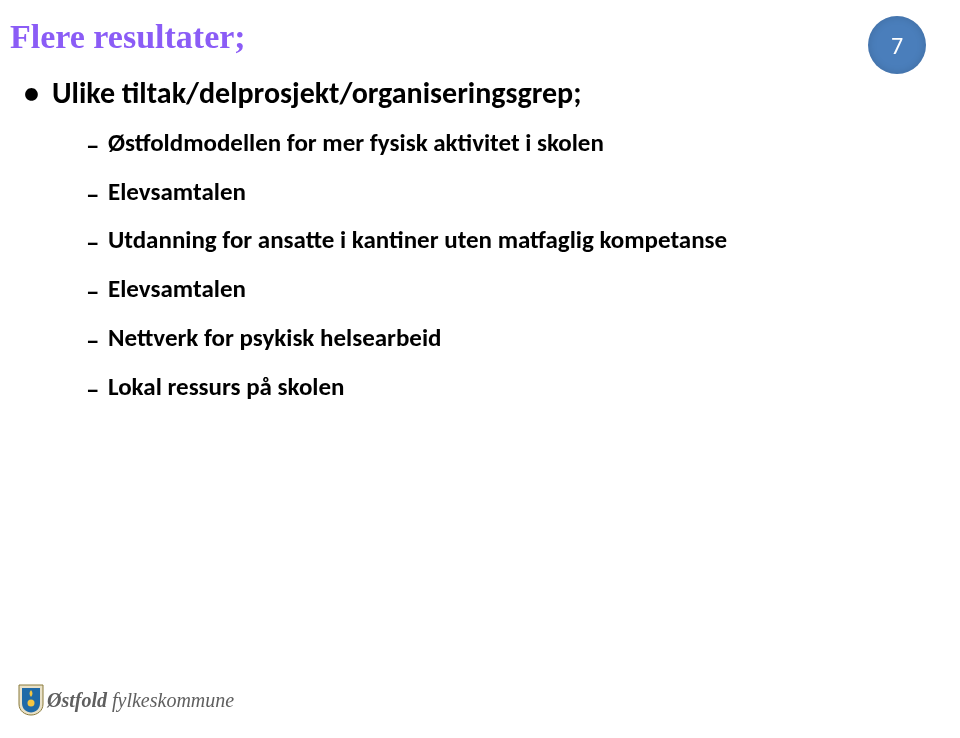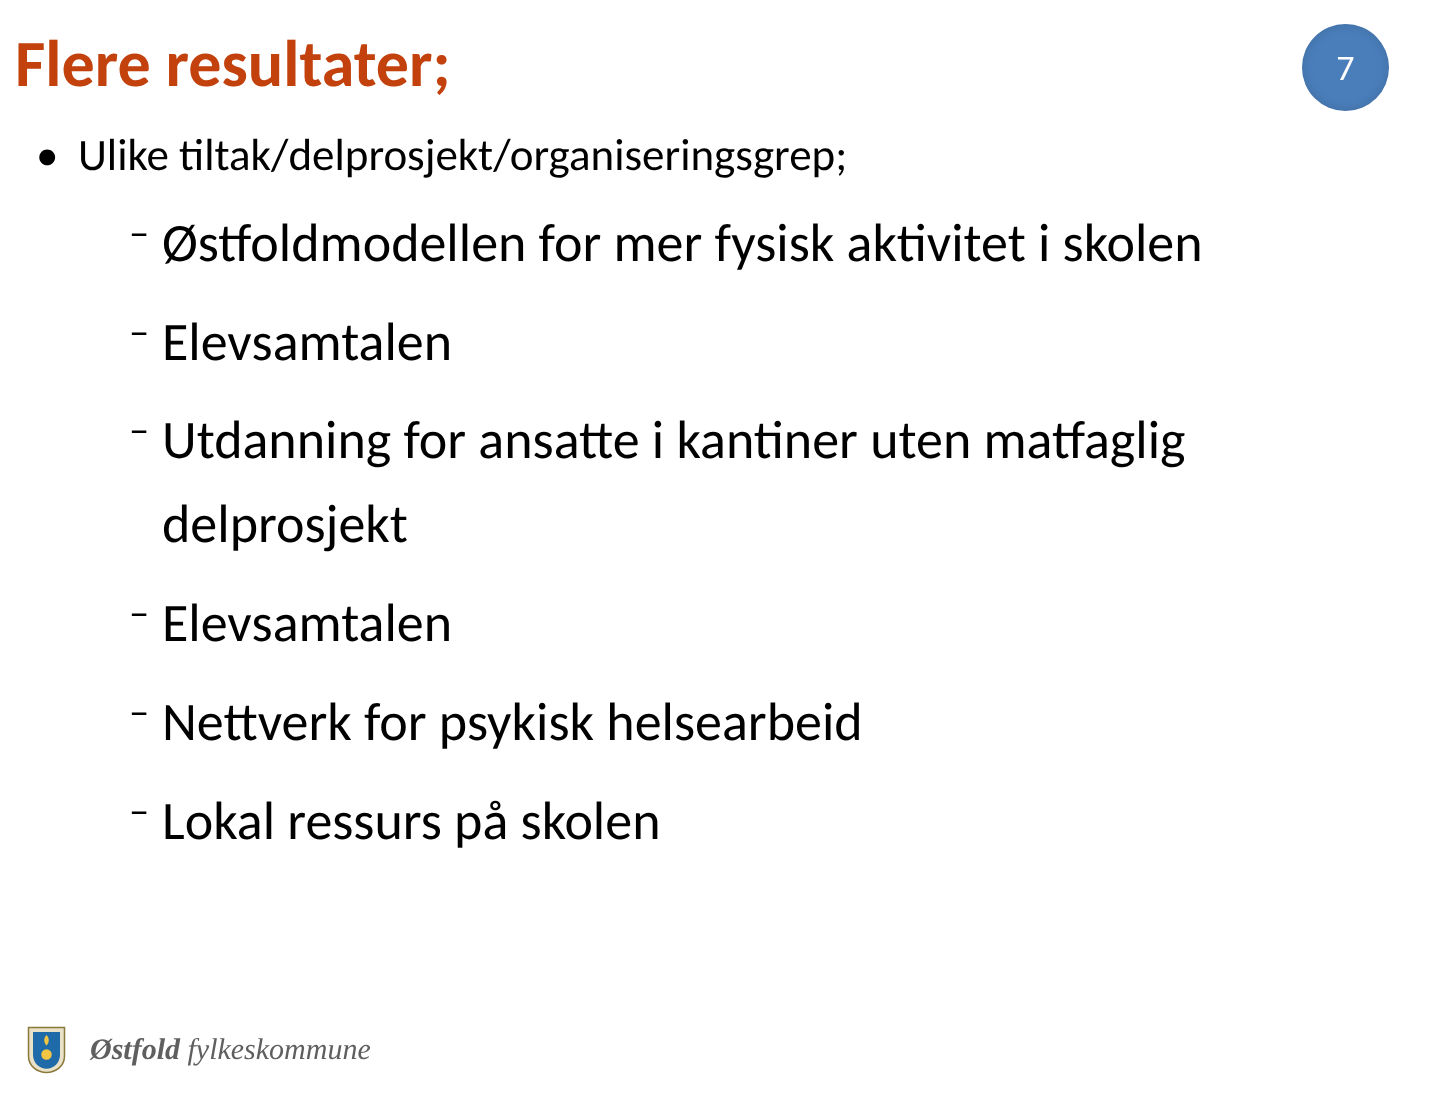--- a/index.html
+++ b/index.html
@@ -14,45 +14,47 @@
     overflow: hidden;
   }
   .slide {
     position: relative;
     width: 960px;
     height: 738px;
     box-sizing: border-box;
     padding: 18px 28px 0 10px;
   }
   .title {
-    font-size: 44px;
+    font-size: 34px;
     font-weight: bold;
-    color: #c2410c;
+    color: #8b5cf6;
     margin: 0 0 18px 0;
     line-height: 1.1;
+    font-family: Liberation Serif, serif;
   }
   .page-badge {
     position: absolute;
     top: 16px;
     right: 34px;
     width: 58px;
     height: 58px;
     border-radius: 50%;
     background: #4a7ebb;
     color: #ffffff;
     display: flex;
     align-items: center;
     justify-content: center;
     font-size: 24px;
     box-shadow: inset 0 0 8px rgba(0,0,0,0.15);
   }
   ul.top {
     list-style: none;
     padding: 0;
     margin: 0 0 16px 14px;
+    font-weight: bold;
   }
   ul.top > li {
     position: relative;
     padding-left: 28px;
     font-size: 30px;
     line-height: 1.35;
     margin-bottom: 8px;
   }
   ul.top > li::before {
     content: "•";
@@ -63,39 +65,39 @@
     color: #000;
   }
   ul.sub {
     list-style: none;
     padding: 0;
     margin: 10px 0 20px 34px;
   }
   ul.sub > li {
     position: relative;
     padding-left: 22px;
-    font-size: 36px;
+    font-size: 25px;
     line-height: 1.55;
     margin-bottom: 10px;
   }
   ul.sub > li::before {
     content: "–";
     position: absolute;
     left: 0;
     top: 0;
     font-size: 27px;
     color: #000;
   }
   .footer {
     position: absolute;
     left: 18px;
     bottom: 22px;
     display: flex;
     align-items: center;
-    gap: 16px;
+    gap: 3px;
   }
   .footer .shield {
     width: 26px;
     height: 32px;
   }
   .footer .brand {
     font-family: Georgia, "Times New Roman", serif;
     font-style: italic;
     font-size: 20px;
     color: #5f5f5f;
@@ -112,21 +114,21 @@
   <h1 class="title">Flere resultater;</h1>
 
   <div class="page-badge">7</div>
 
   <ul class="top">
     <li>
       <span>Ulike tiltak/delprosjekt/organiseringsgrep;</span>
       <ul class="sub">
         <li>Østfoldmodellen for mer fysisk aktivitet i  skolen</li>
         <li>Elevsamtalen</li>
-        <li>Utdanning for ansatte i kantiner uten matfaglig delprosjekt</li>
+        <li>Utdanning for ansatte i kantiner uten matfaglig kompetanse</li>
         <li>Elevsamtalen</li>
         <li>Nettverk for psykisk helsearbeid</li>
         <li>Lokal ressurs på skolen</li>
       </ul>
     </li>
   </ul>
 
   <div class="footer">
     <svg class="shield" viewBox="0 0 26 32">
       <path d="M1 1 H25 V20 C25 27 19 31 13 31 C7 31 1 27 1 20 Z" fill="#e9e1c8" stroke="#8a7a3a" stroke-width="1"></path>

